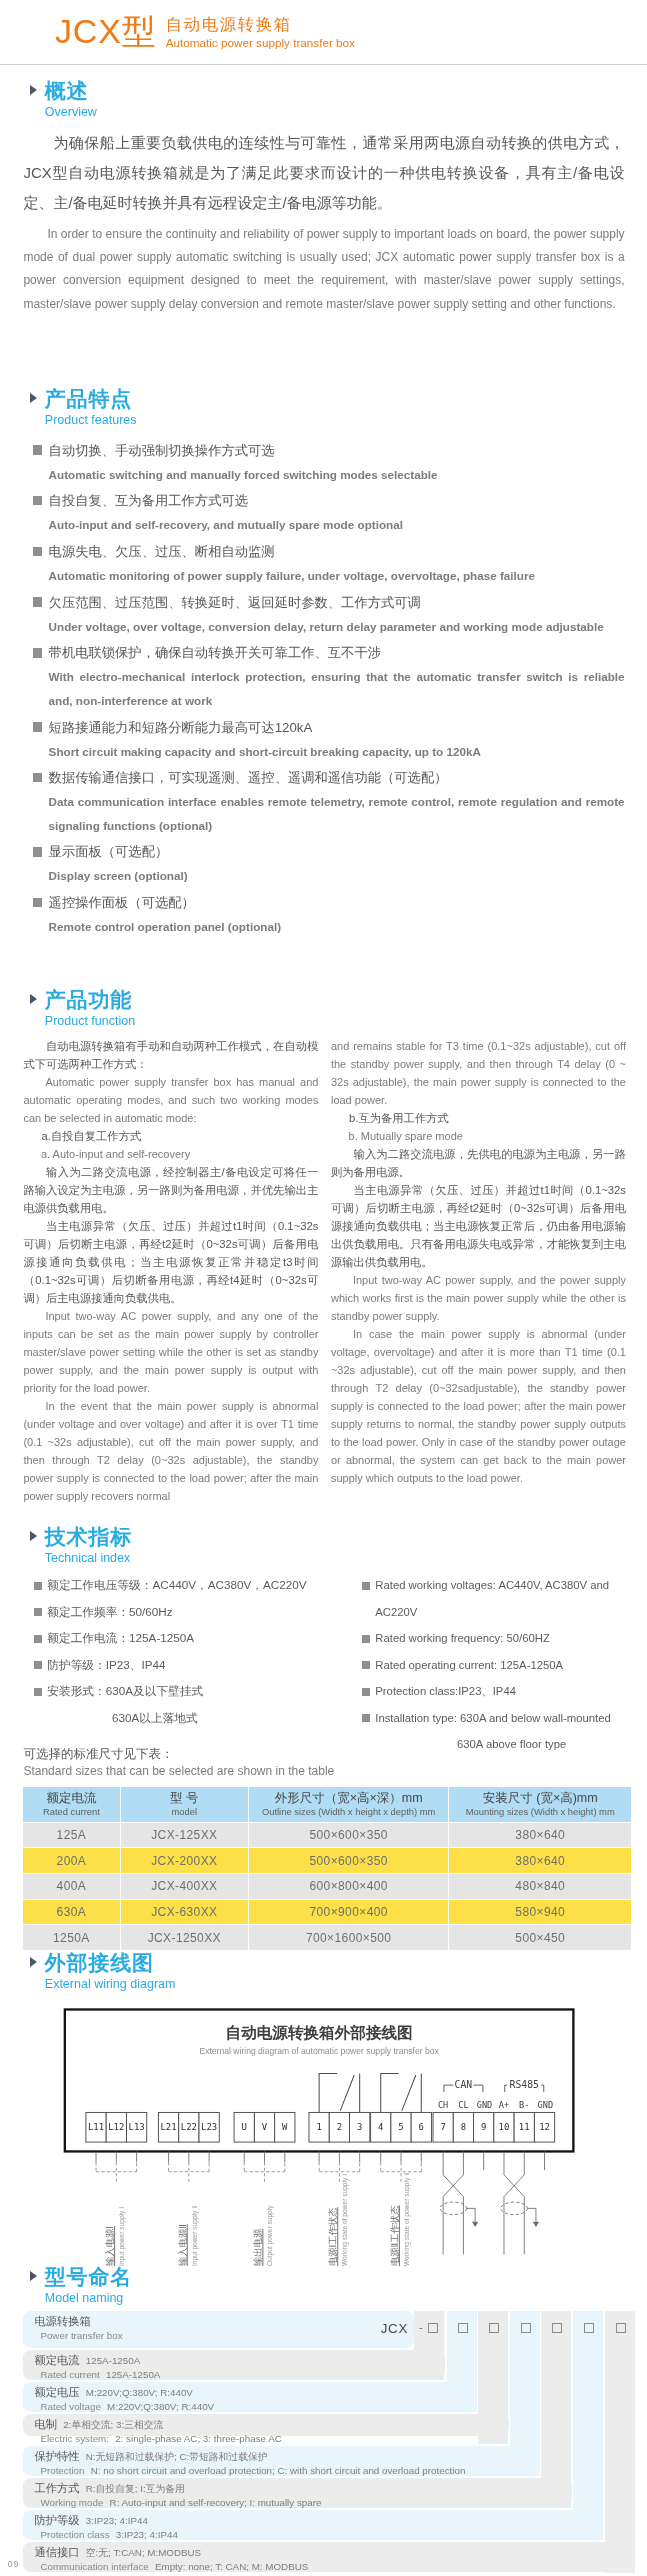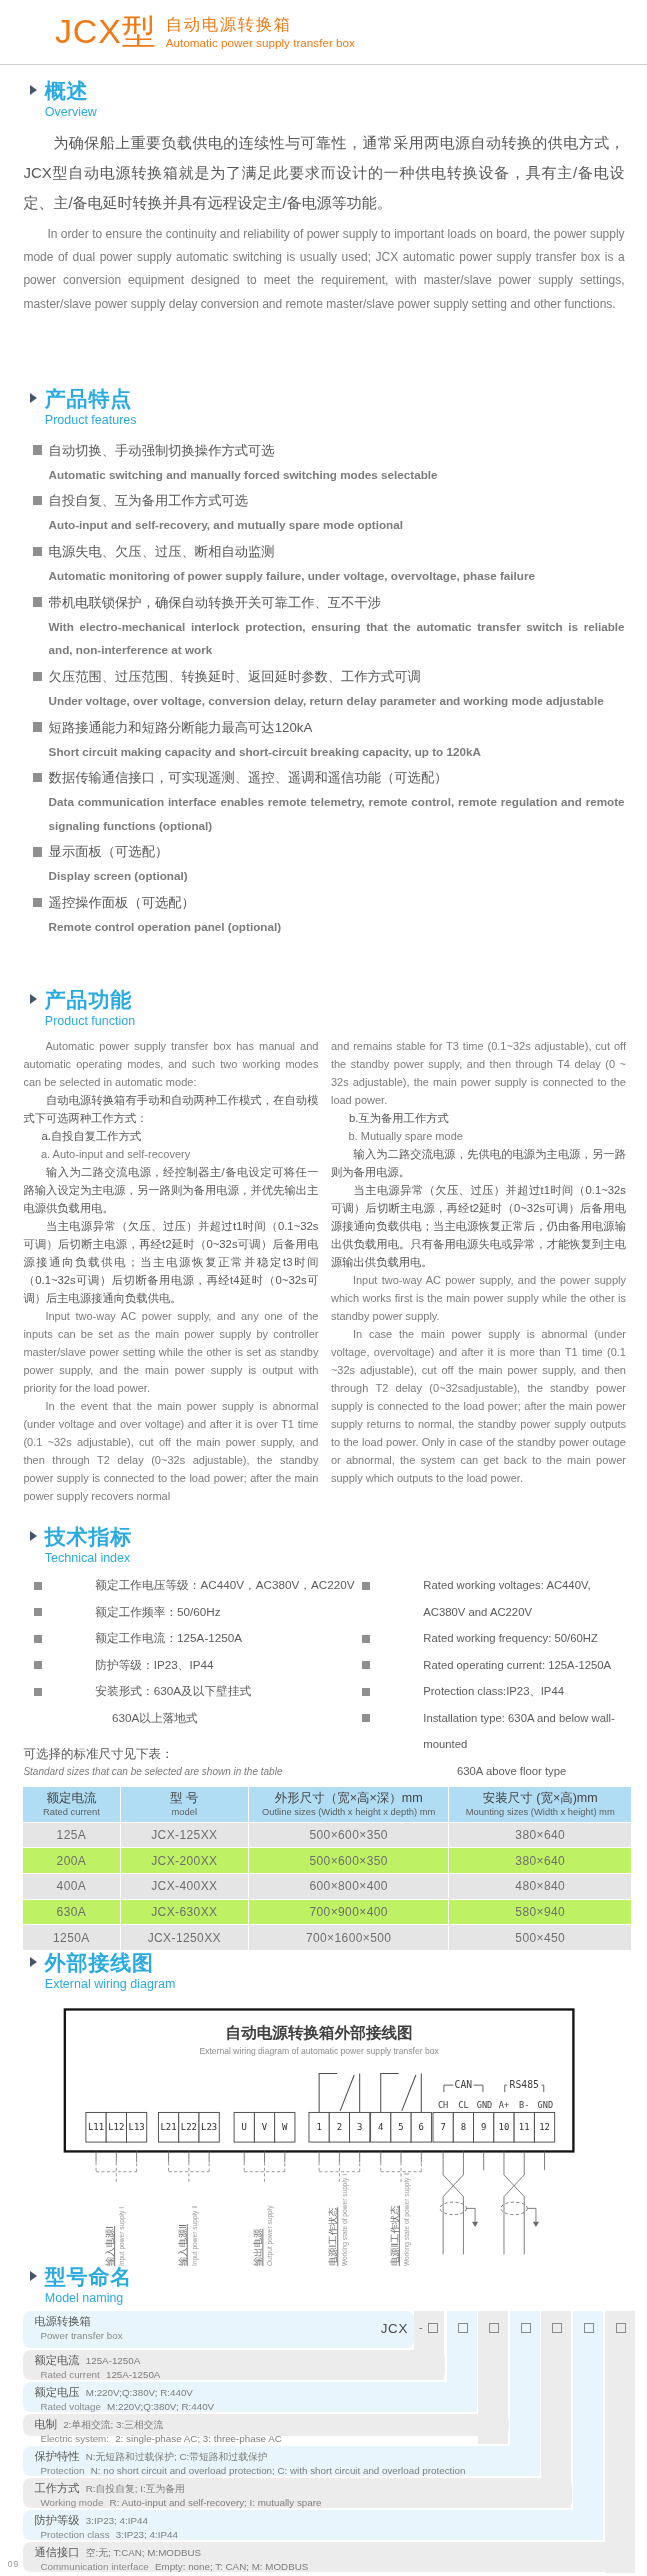--- a/index.html
+++ b/index.html
@@ -36,35 +36,35 @@
   .fcol + .fcol{margin-left:12.5px;}
   .fp{margin:0;line-height:18px;text-align:justify;}
   .fp.cn{font-size:11.3px;color:#595757;text-indent:2em;}
   .fp.en{font-size:11px;color:#7c7c7c;text-indent:2em;}
   .fp.noindent{text-indent:0;}
   .fp.item{text-indent:1.6em;}
   
   .tech-cols{display:flex;margin:6.2px 22px 0 34px;}
   .tcol-l{flex:0 0 328px;}
   .tcol-r{flex:1;}
-  .ti{display:flex;font-size:11.7px;line-height:26.5px;color:#5e5c5c;gap:48px;}
+  .ti{display:flex;font-size:11.7px;line-height:26.5px;color:#5e5c5c;}
   .tcol-r .ti{font-size:11.3px;}
   .tbullet{flex:0 0 auto;width:7.8px;height:7.8px;background:#8f8f8f;margin:9.4px 5.5px 0 0;}
   .ti-extra{font-size:11.7px;line-height:26.5px;color:#5e5c5c;margin-left:78px;}
   .tcol-r .ti-extra{font-size:11.3px;margin-left:95px;}
   
   .note-cn{margin:0 0 0 23.4px;font-size:12.5px;line-height:19px;color:#595757;}
-  .note-en{margin:0 0 0 23.4px;font-size:10px;line-height:15.6px;color:#7c7c7c;font-style:italic;}
+  .note-en{margin:0 0 0 23.4px;font-size:12px;line-height:15.6px;color:#7c7c7c;}
   table.tbl{margin:6.2px 0 0 22px;border-collapse:separate;border-spacing:1.6px;width:610px;}
   .tbl th{background:#b0ddf4;padding:3.9px 1.6px;font-weight:normal;}
   .th-cn{font-size:12.5px;color:#454545;line-height:15.6px;}
   .th-en{font-size:9.4px;color:#606060;line-height:11.7px;}
   .tbl td{text-align:center;font-size:12px;color:#6f6f6f;height:22.6px;letter-spacing:0.4px;}
   .tbl tr.odd td{background:#e5e5e5;}
-  .tbl tr.even td{background:#bef264;}
+  .tbl tr.even td{background:#fde047;}
   .c1{width:16%;} .c2{width:21%;} .c3{width:33%;} .c4{width:30%;}
   
   .wsvg{display:block;margin:4.7px 0 0 43px;}
   
   .mn-grid{position:relative;height:267px;margin:4.7px 0 0 23.4px;width:617px;}
   .mn-row{position:absolute;left:0;padding:3.1px 0 0 11px;box-sizing:border-box;border-radius:8px;}
   .mn-col{position:absolute;top:0;width:30px;}
   .bgblue{background:#e9f5fc;} .bggray{background:#ececec;}
   .mn-cn{font-size:11.3px;line-height:15px;color:#595757;}
   .mn-val{font-size:9.8px;color:#7e7e7e;margin-left:6.2px;}
@@ -130,30 +130,30 @@
       <div class="feat">
         <div class="feat-cn">
             <span class="bullet"></span>
             <span>电源失电、欠压、过压、断相自动监测</span>
           </div>
         <div class="feat-en">Automatic monitoring of power supply failure, under voltage, overvoltage, phase failure</div>
       </div>
       <div class="feat">
         <div class="feat-cn">
             <span class="bullet"></span>
+            <span>欠压范围、过压范围、转换延时、返回延时参数、工作方式可调</span>
+          </div>
+        <div class="feat-en">Under voltage, over voltage, conversion delay, return delay parameter and working mode adjustable</div>
+      </div>
+      <div class="feat">
+        <div class="feat-cn">
+            <span class="bullet"></span>
             <span>带机电联锁保护，确保自动转换开关可靠工作、互不干涉</span>
           </div>
         <div class="feat-en">With electro-mechanical interlock protection, ensuring that the automatic transfer switch is reliable and, non-interference at work</div>
-      </div>
-      <div class="feat">
-        <div class="feat-cn">
-            <span class="bullet"></span>
-            <span>欠压范围、过压范围、转换延时、返回延时参数、工作方式可调</span>
-          </div>
-        <div class="feat-en">Under voltage, over voltage, conversion delay, return delay parameter and working mode adjustable</div>
       </div>
       <div class="feat">
         <div class="feat-cn">
             <span class="bullet"></span>
             <span>短路接通能力和短路分断能力最高可达120kA</span>
           </div>
         <div class="feat-en">Short circuit making capacity and short-circuit breaking capacity, up to 120kA</div>
       </div>
       <div class="feat">
         <div class="feat-cn">
@@ -182,22 +182,22 @@
   <div class="sec" style="top:987px;">
     <div class="sec-head">
       <span class="tri"></span>
       <div>
         <h2>产品功能</h2>
         <div class="sec-sub">Product function</div>
       </div>
     </div>
     <div class="func-cols">
       <div class="fcol">
+        <p class="fp cn">自动电源转换箱有手动和自动两种工作模式，在自动模式下可选两种工作方式：</p>
         <p class="fp en">Automatic power supply transfer box has manual and automatic operating modes, and such two working modes can be selected in automatic mode:</p>
-        <p class="fp cn">自动电源转换箱有手动和自动两种工作模式，在自动模式下可选两种工作方式：</p>
         <p class="fp cn item">a.自投自复工作方式</p>
         <p class="fp en item">a. Auto-input and self-recovery</p>
         <p class="fp cn">输入为二路交流电源，经控制器主/备电设定可将任一路输入设定为主电源，另一路则为备用电源，并优先输出主电源供负载用电。</p>
         <p class="fp cn">当主电源异常（欠压、过压）并超过t1时间（0.1~32s可调）后切断主电源，再经t2延时（0~32s可调）后备用电源接通向负载供电；当主电源恢复正常并稳定t3时间（0.1~32s可调）后切断备用电源，再经t4延时（0~32s可调）后主电源接通向负载供电。</p>
         <p class="fp en">Input two-way AC power supply, and any one of the inputs can be set as the main power supply by controller master/slave power setting while the other is set as standby power supply, and the main power supply is output with priority for the load power.</p>
         <p class="fp en">In the event that the main power supply is abnormal (under voltage and over voltage) and after it is over T1 time (0.1 ~32s adjustable), cut off the main power supply, and then through T2 delay (0~32s adjustable), the standby power supply is connected to the load power; after the main power supply recovers normal</p>
       </div>
       <div class="fcol">
         <p class="fp en noindent">and remains stable for T3 time (0.1~32s adjustable), cut off the standby power supply, and then through T4 delay (0 ~ 32s adjustable), the main power supply is connected to the load power.</p>
         <p class="fp cn item">b.互为备用工作方式</p>

